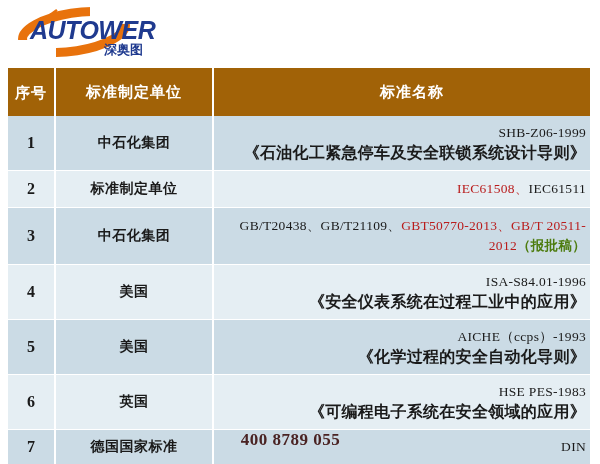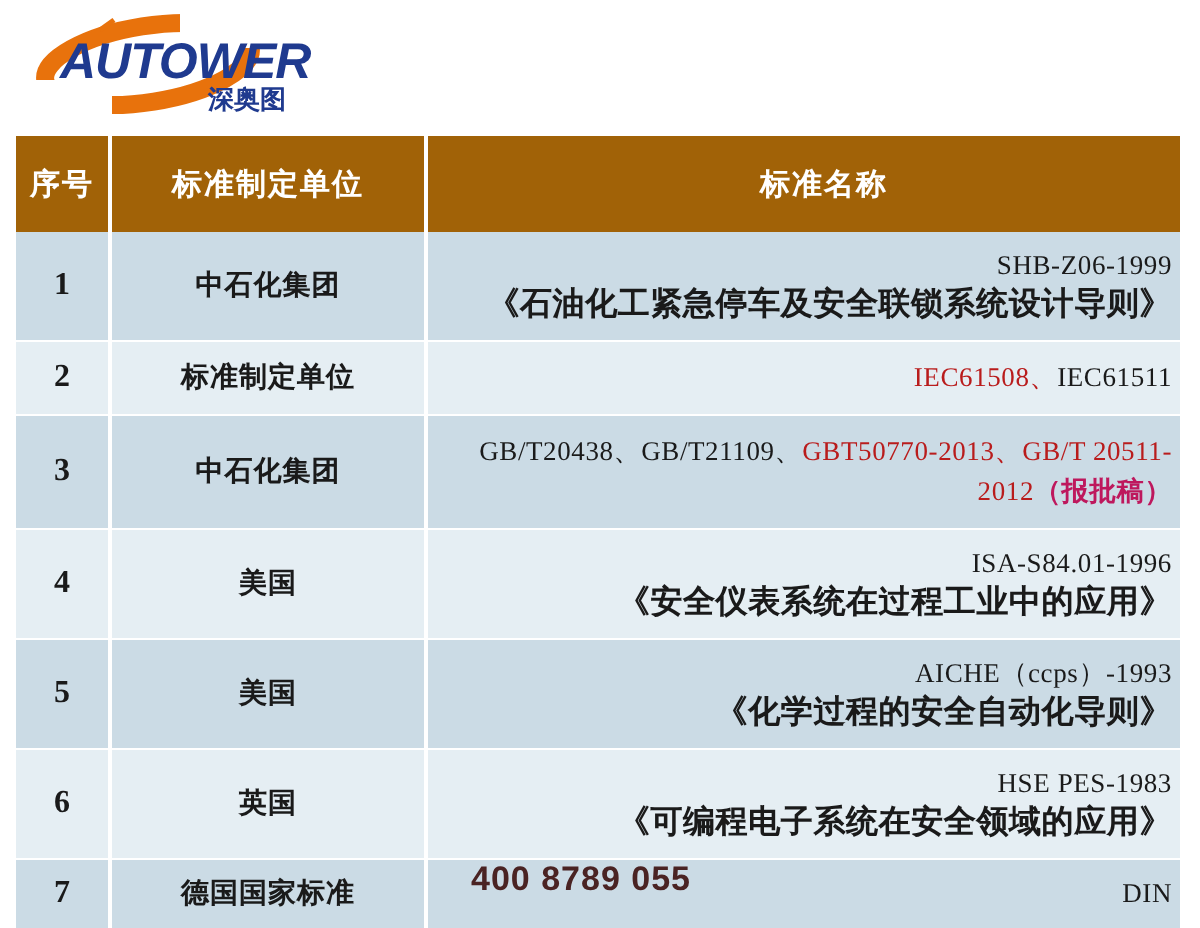--- a/index.html
+++ b/index.html
@@ -88,40 +88,40 @@
   }
   .name-line1 { display: block; letter-spacing: 0.3px; }
   .name-line2 {
     display: block;
     font-weight: bold;
     font-family: "Liberation Sans", "DejaVu Sans", sans-serif;
     font-size: 16px;
     letter-spacing: 0.3px;
   }
   .hl { color: #b91c1c; }
-  .hl-bold { color: #be185d; font-weight: bold;
+  .hl-bold { color: #4d7c0f; font-weight: bold;
              font-family: "Liberation Sans","DejaVu Sans",sans-serif; }
 
   
   tr.r1 td { height: 48px; }
   tr.r2 td { height: 30px; }
   tr.r3 td { height: 50px; }
   tr.r4 td { height: 48px; }
   tr.r5 td { height: 48px; }
   tr.r6 td { height: 48px; }
   tr.r7 td { height: 28px; }
 
   
   .footer-phone {
     position: absolute;
     left: 0;
     top: 430px;
     width: 581px;
     text-align: center;
-    font-family: Liberation Sans, sans-serif;
+    font-family: Liberation Serif, serif;
     font-size: 17px;
     font-weight: bold;
     color: #4A2323;
     letter-spacing: 0.5px;
   }
 </style>
 </head>
 <body>
 
 <div class="logo-area">

